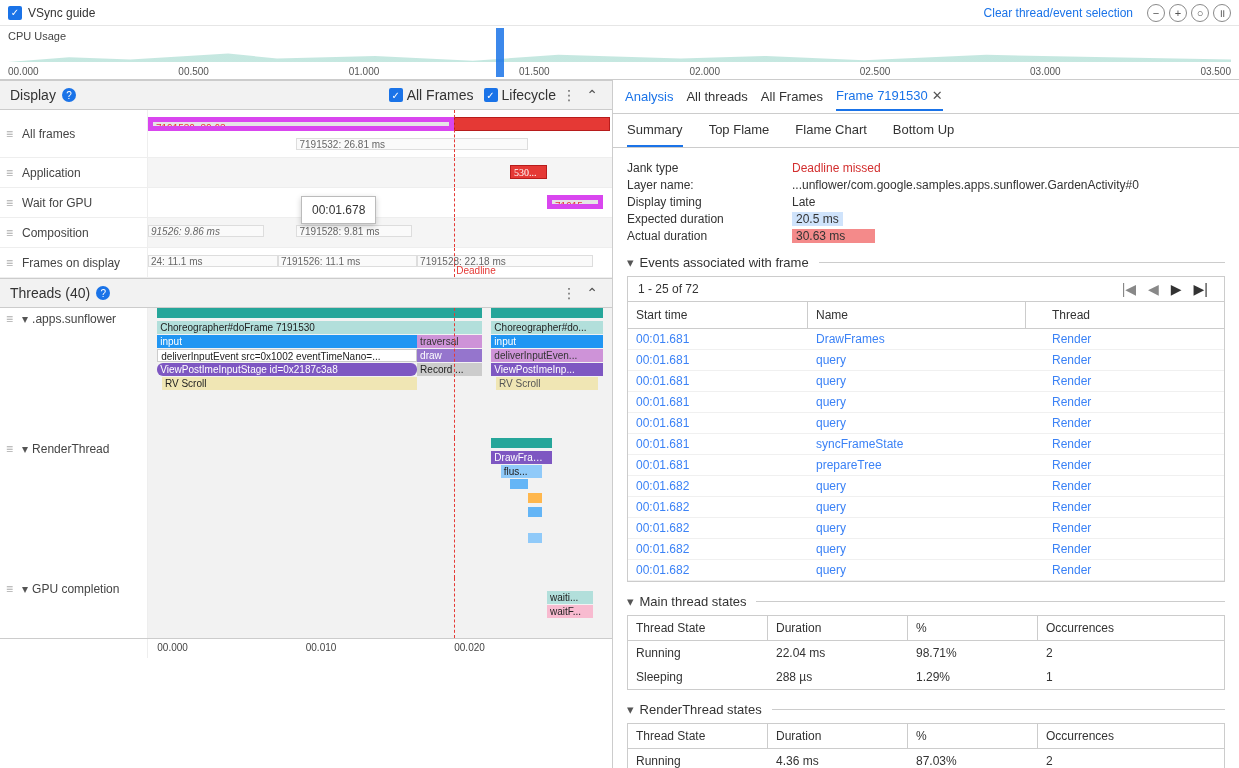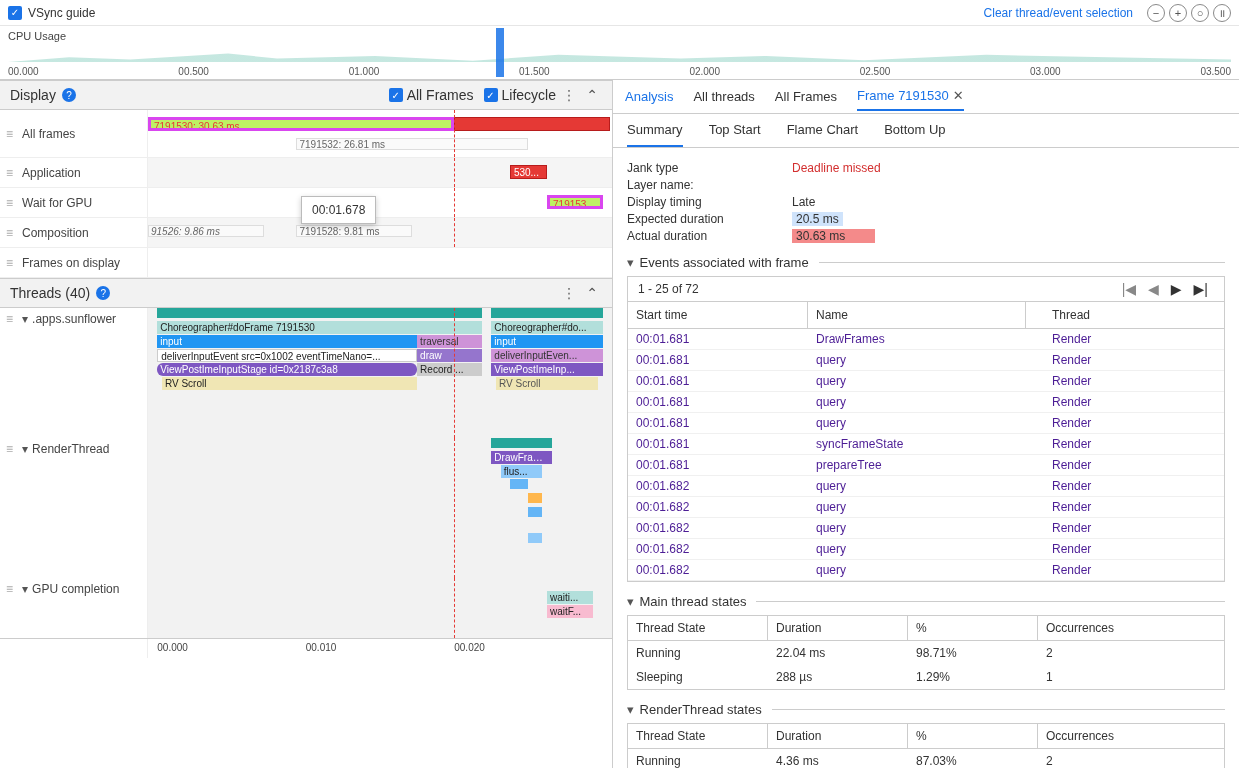--- a/index.html
+++ b/index.html
@@ -24,38 +24,38 @@
 .sectionhdr .chkb { width:14px; height:14px; background:#1a73e8; border-radius:2px; display:inline-flex; align-items:center; justify-content:center; color:#fff; font-size:10px; margin:0 4px;}
 .sectionhdr .chev { width:20px; text-align:center; color:#555; cursor:pointer; font-size:14px;}
 .sectionhdr .more { color:#666; cursor:pointer; padding:0 6px;}
 .track-row { display:flex; border-bottom:1px solid #eee; min-height:28px;}
 .track-label { width:148px; flex-shrink:0; display:flex; align-items:center; padding:0 6px; color:#444; border-right:1px solid #eee;}
 .drag { color:#aaa; margin-right:8px; letter-spacing:1px;}
 .track-content { flex:1; position:relative; background:#fff;}
 .gray { background:#f5f5f5;}
 .bar { position:absolute; height:14px; top:7px; font-size:10px; padding:0 3px; white-space:nowrap; overflow:hidden; text-overflow:ellipsis; line-height:14px;}
 .redbar { background:#e53935; color:#fff; border:1px solid #b71c1c;}
-.redoutline { border:3px solid #d946ef; color:#e53935; background:#bef264;}
+.redoutline { border:5px solid #d946ef; color:#e53935; background:#e5e5e5;}
 .lightbar { background:#fafafa; border:1px solid #ddd; color:#666; height:12px; line-height:12px; font-size:10px; padding:0 2px;}
 .deadline-line { position:absolute; top:0; bottom:0; left:66%; border-left:1px dashed #e53935;}
 .deadline-lbl { position:absolute; top:100%; left:66%; color:#e53935; font-size:10px; transform:translate(2px,-12px);}
 .display-tracks { position:relative;}
 .tooltip-box { position:absolute; z-index:5; background:#fff; border:1px solid #bbb; box-shadow:0 2px 6px rgba(0,0,0,.2); padding:6px 10px; font-size:12px; left:290px; top:86px;margin-left:11px;}
 .threads-container { flex:1; overflow:hidden; display:flex; flex-direction:column;}
 .thread-row { display:flex;}
 .thread-label { width:148px; flex-shrink:0; padding:4px 6px; color:#444; border-right:1px solid #eee; display:flex; align-items:flex-start;}
 .thread-label .expander { margin-right:4px; color:#555;}
 .thread-content { flex:1; position:relative; background:#f2f2f2;}
 .seg { position:absolute; height:13px; font-size:10px; line-height:13px; padding:0 3px; white-space:nowrap; overflow:hidden; text-overflow:ellipsis; color:#222;}
 .teal{background:#26a69a;color:#fff;} .blue{background:#2196f3;color:#fff;} .purple{background:#7e57c2;color:#fff;} .salmon{background:#ce93d8;color:#333;} .cream{background:#f0e6b4;} .mint{background:#b2dfdb;} .lightblue{background:#90caf9;} .plblue{background:#64b5f6;color:#fff;} .pink{background:#f8bbd0;} .orange{background:#ffb74d;} .graybar{background:#ccc;} .violet{background:#9575cd;color:#fff;}
 .ruler { height:20px; border-top:1px solid #ccc; display:flex; font-size:10px; color:#444; position:relative;}
 .ruler .labelcol { width:148px; border-right:1px solid #eee;}
 .ruler .ticks { flex:1; position:relative;}
 .ruler .ticks span { position:absolute; top:3px;}
-.tabrow { display:flex; align-items:center; border-bottom:1px solid #ccc; padding:0 12px; gap:20px; height:34px; font-size:13px;}
+.tabrow { display:flex; align-items:center; border-bottom:1px solid #ccc; padding:0 12px; gap:13px; height:34px; font-size:13px;}
 .tabrow .tab { color:#333; cursor:pointer; padding:6px 0;}
 .tabrow .tab.link { color:#1a73e8;}
 .tabrow .tab.active { color:#1a73e8; border-bottom:2px solid #1a73e8;}
 .tabrow .closex { color:#555; margin-left:4px; cursor:pointer;}
 .subtabs { display:flex; gap:26px; padding:0 14px; border-bottom:1px solid #ccc; font-size:13px;}
 .subtabs .stab { padding:8px 0; cursor:pointer; color:#333;}
 .subtabs .stab.active { color:#333; border-bottom:2px solid #1a73e8;}
 .details { padding:10px 14px; font-size:12px; overflow:auto; flex:1;}
 .kv { display:flex; margin:3px 0;}
 .kv .k { width:165px; color:#333;}
@@ -68,21 +68,21 @@
 .section-title .line { flex:1; border-top:1px solid #ccc; margin-left:10px;}
 .table { border:1px solid #ccc;}
 .pager { display:flex; align-items:center; border-bottom:1px solid #ccc; padding:4px 10px; font-size:12px; color:#333;}
 .pager .spacer{flex:1;}
 .pager .pbtn { color:#888; padding:0 6px; cursor:pointer; font-size:14px;}
 .pager .pbtn.enabled{color:#333;}
 .thead { display:flex; border-bottom:1px solid #ccc; background:#fff;}
 .thead .th { padding:6px 8px; font-weight:normal; color:#333;}
 .th1{width:180px;} .th2{flex:1;} .th3{width:180px;margin-left:18px;}
 .trow { display:flex; border-bottom:1px solid #f0f0f0; font-size:12px;}
-.trow .td { padding:3px 8px; color:#4c1d95;}
+.trow .td { padding:3px 8px; color:#3b82f6;}
 .mini-table { border:1px solid #ccc;}
 .mini-table .mhead { display:flex; border-bottom:1px solid #ccc;}
 .mini-table .mh, .mini-table .md { padding:5px 8px;}
 .mw1{width:140px;} .mw2{width:140px;} .mw3{width:130px;} .mw4{flex:1;}
 .mini-table .mrow { display:flex;}
 .vsplit{border-right:1px solid #ccc;}
 </style>
 </head>
 <body>
 
@@ -147,21 +147,21 @@
             <div class="deadline-line"></div>
           </div>
         </div>
 
         <div class="track-row" style="height:30px;">
           <div class="track-label">
               <span class="drag">≡</span>
               <span>Application</span>
             </div>
           <div class="track-content gray">
-            <div class="bar redbar" style="left:78%; width:8%;">530...</div>
+            <div class="bar redbar" style="left:78%; width:8%;font-family:Liberation Serif, serif;">530...</div>
             <div class="deadline-line"></div>
           </div>
         </div>
 
         <div class="track-row" style="height:30px;">
           <div class="track-label">
               <span class="drag">≡</span>
               <span>Wait for GPU</span>
             </div>
           <div class="track-content">
@@ -180,20 +180,27 @@
             <div class="bar lightbar" style="left:32%; width:25%;">7191528: 9.81 ms</div>
             <div class="deadline-line"></div>
           </div>
         </div>
 
         <div class="track-row" style="height:30px;">
           <div class="track-label">
               <span class="drag">≡</span>
               <span>Frames on display</span>
             </div>
+          <div class="track-content">
+            <div class="bar lightbar" style="left:0; width:28%;">24: 11.1 ms</div>
+            <div class="bar lightbar" style="left:28%; width:30%;">7191526: 11.1 ms</div>
+            <div class="bar lightbar" style="left:58%; width:38%;">7191528: 22.18 ms</div>
+            <div class="deadline-line"></div>
+            <div class="deadline-lbl">Deadline</div>
+          </div>
         </div>
       </div>
 
       <div class="sectionhdr">
         <span>Threads (40)</span>
         <span class="help">?</span>
         <span class="spacer"></span>
         <span class="more">⋮</span>
         <span class="chev">⌃</span>
       </div>
@@ -270,32 +277,33 @@
 
     <div class="right">
       <div class="tabrow">
         <span class="tab link">Analysis</span>
         <span class="tab">All threads</span>
         <span class="tab">All Frames</span>
         <span class="tab active"><span>Frame 7191530</span><span class="closex">✕</span></span>
       </div>
       <div class="subtabs">
         <span class="stab active">Summary</span>
-        <span class="stab">Top Start</span>
+        <span class="stab">Top Flame</span>
         <span class="stab">Flame Chart</span>
         <span class="stab">Bottom Up</span>
       </div>
 
       <div class="details">
         <div class="kv">
             <span class="k">Jank type</span>
             <span class="v red">Deadline missed</span>
           </div>
         <div class="kv">
             <span class="k">Layer name:</span>
+            <span class="v">...unflower/com.google.samples.apps.sunflower.GardenActivity#0</span>
           </div>
         <div class="kv">
             <span class="k">Display timing</span>
             <span class="v">Late</span>
           </div>
         <div class="kv">
             <span class="k">Expected duration</span>
             <span class="v hl-blue">20.5 ms</span>
           </div>
         <div class="kv">

